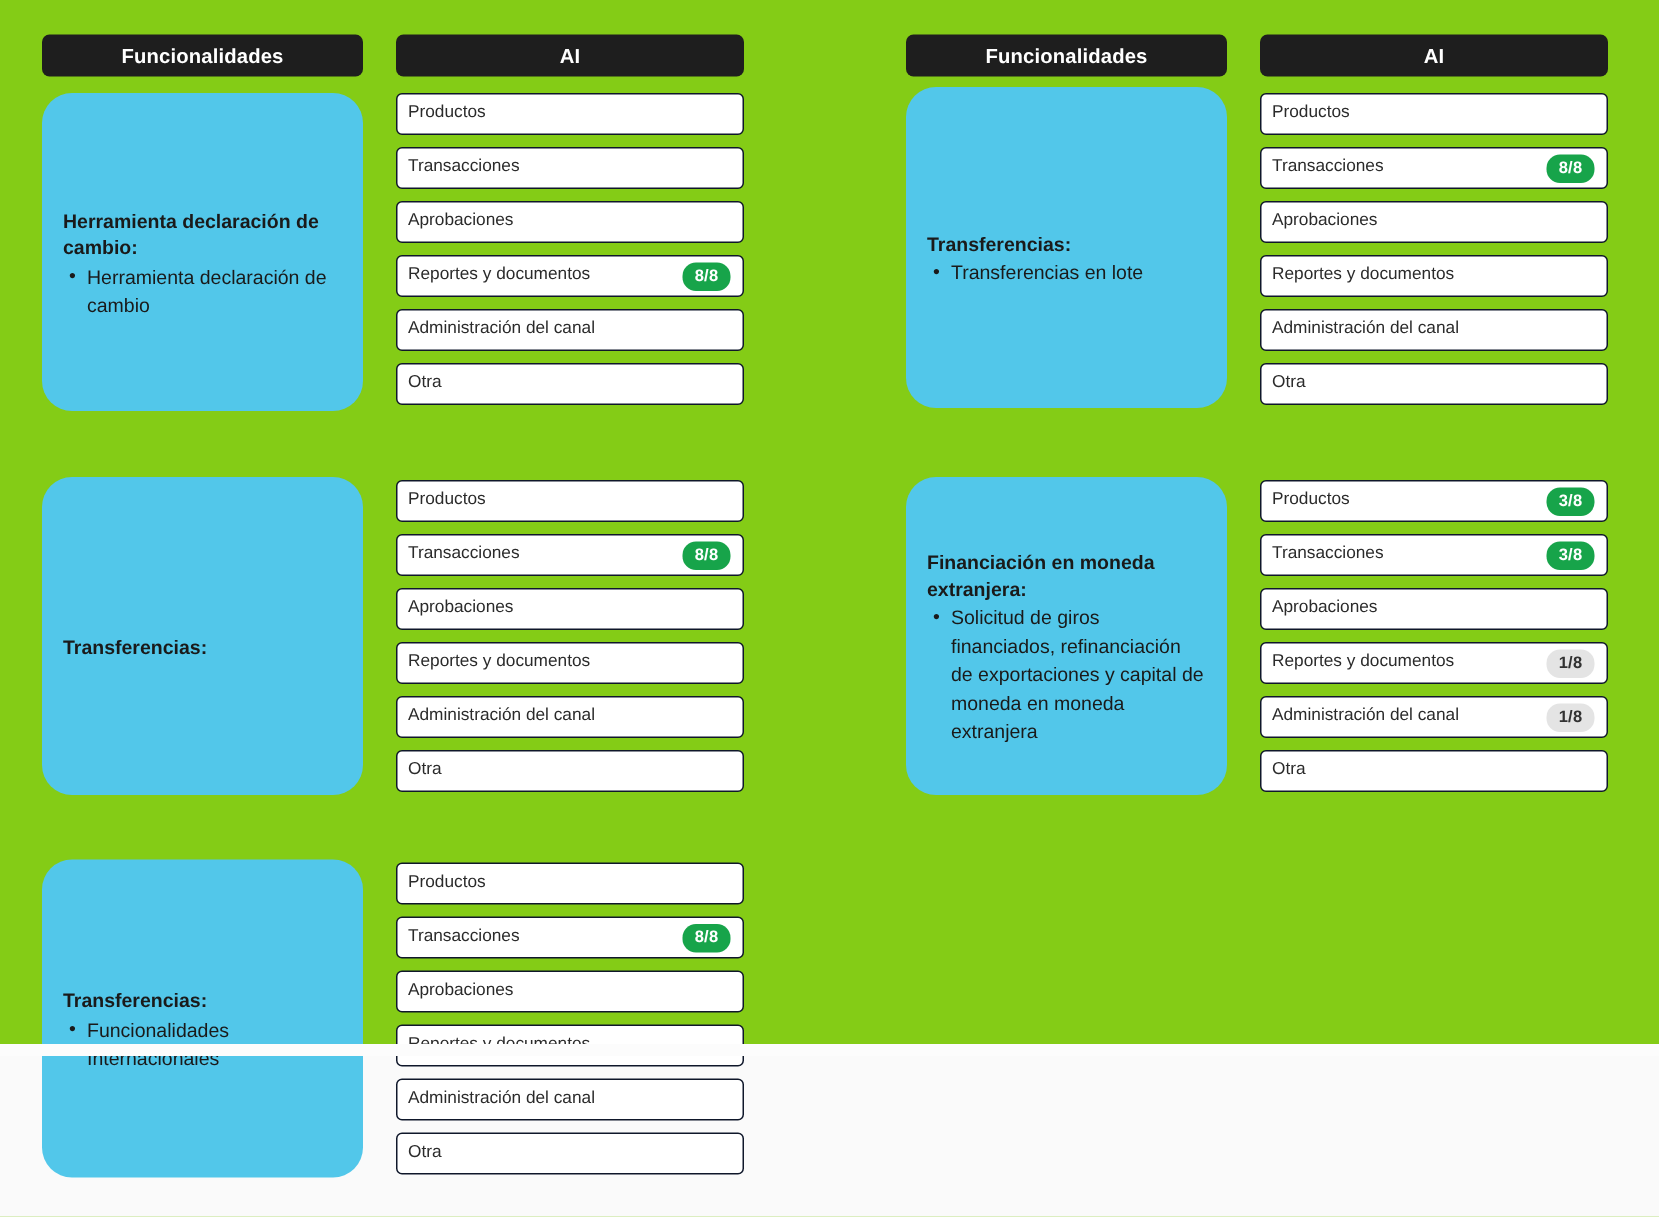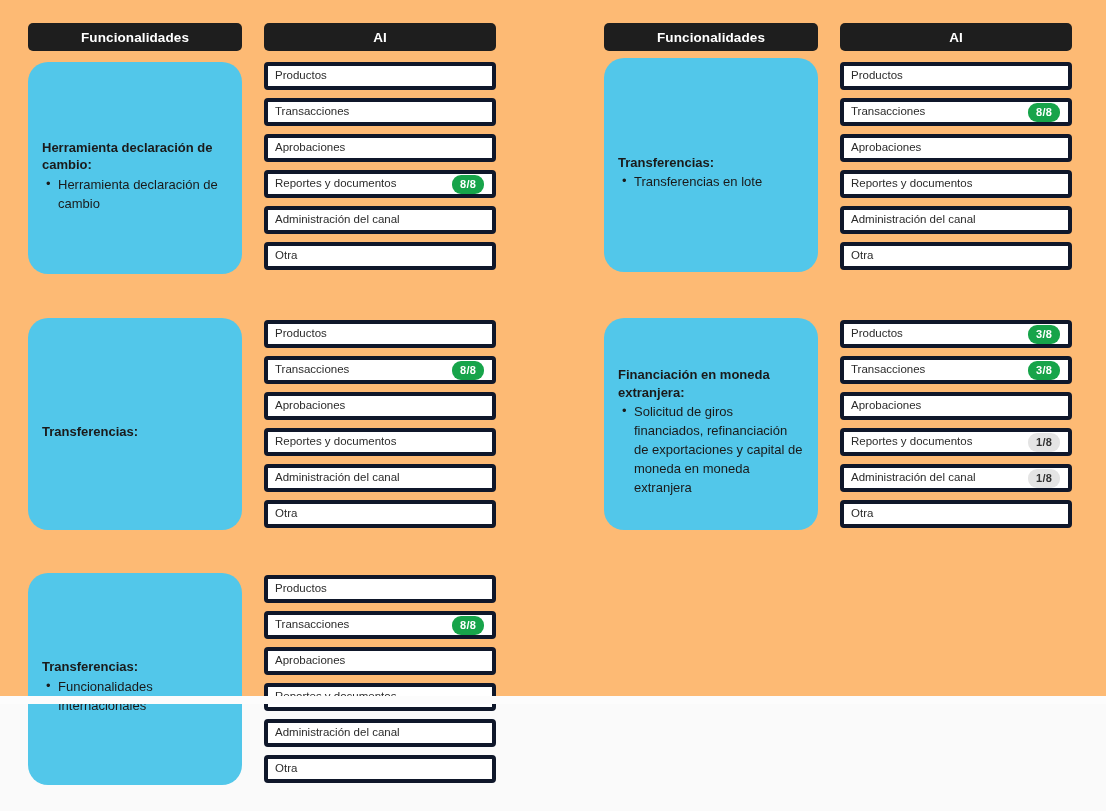--- a/index.html
+++ b/index.html
@@ -10,21 +10,21 @@
     background: #fafafa;
     font-family: "Liberation Sans", sans-serif;
     -webkit-font-smoothing: antialiased;
     overflow: hidden;
   }
 
   .page {
     position: relative;
     width: 1106px;
     height: 704px;
-    background: #fdba74;
+    background: #84cc16;
   }
 
   
   .column {
     position: absolute;
     top: 0;
     width: 500px;
     height: 811px;
   }
   .column.left  { left: 28px; }
@@ -105,21 +105,21 @@
 
   .rows {
     width: 232px;
     display: flex;
     flex-direction: column;
     gap: 8px;
   }
   .row {
     height: 28px;
     background: #ffffff;
-    border: 4px solid #0f172a;
+    border: 1px solid #0f172a;
     border-radius: 4px;
     display: flex;
     align-items: center;
     padding: 0 8px 0 7px;
   }
   .row-label {
     font-size: 11.5px;
     color: #2b2b2b;
     line-height: 1;
     flex: 1;

